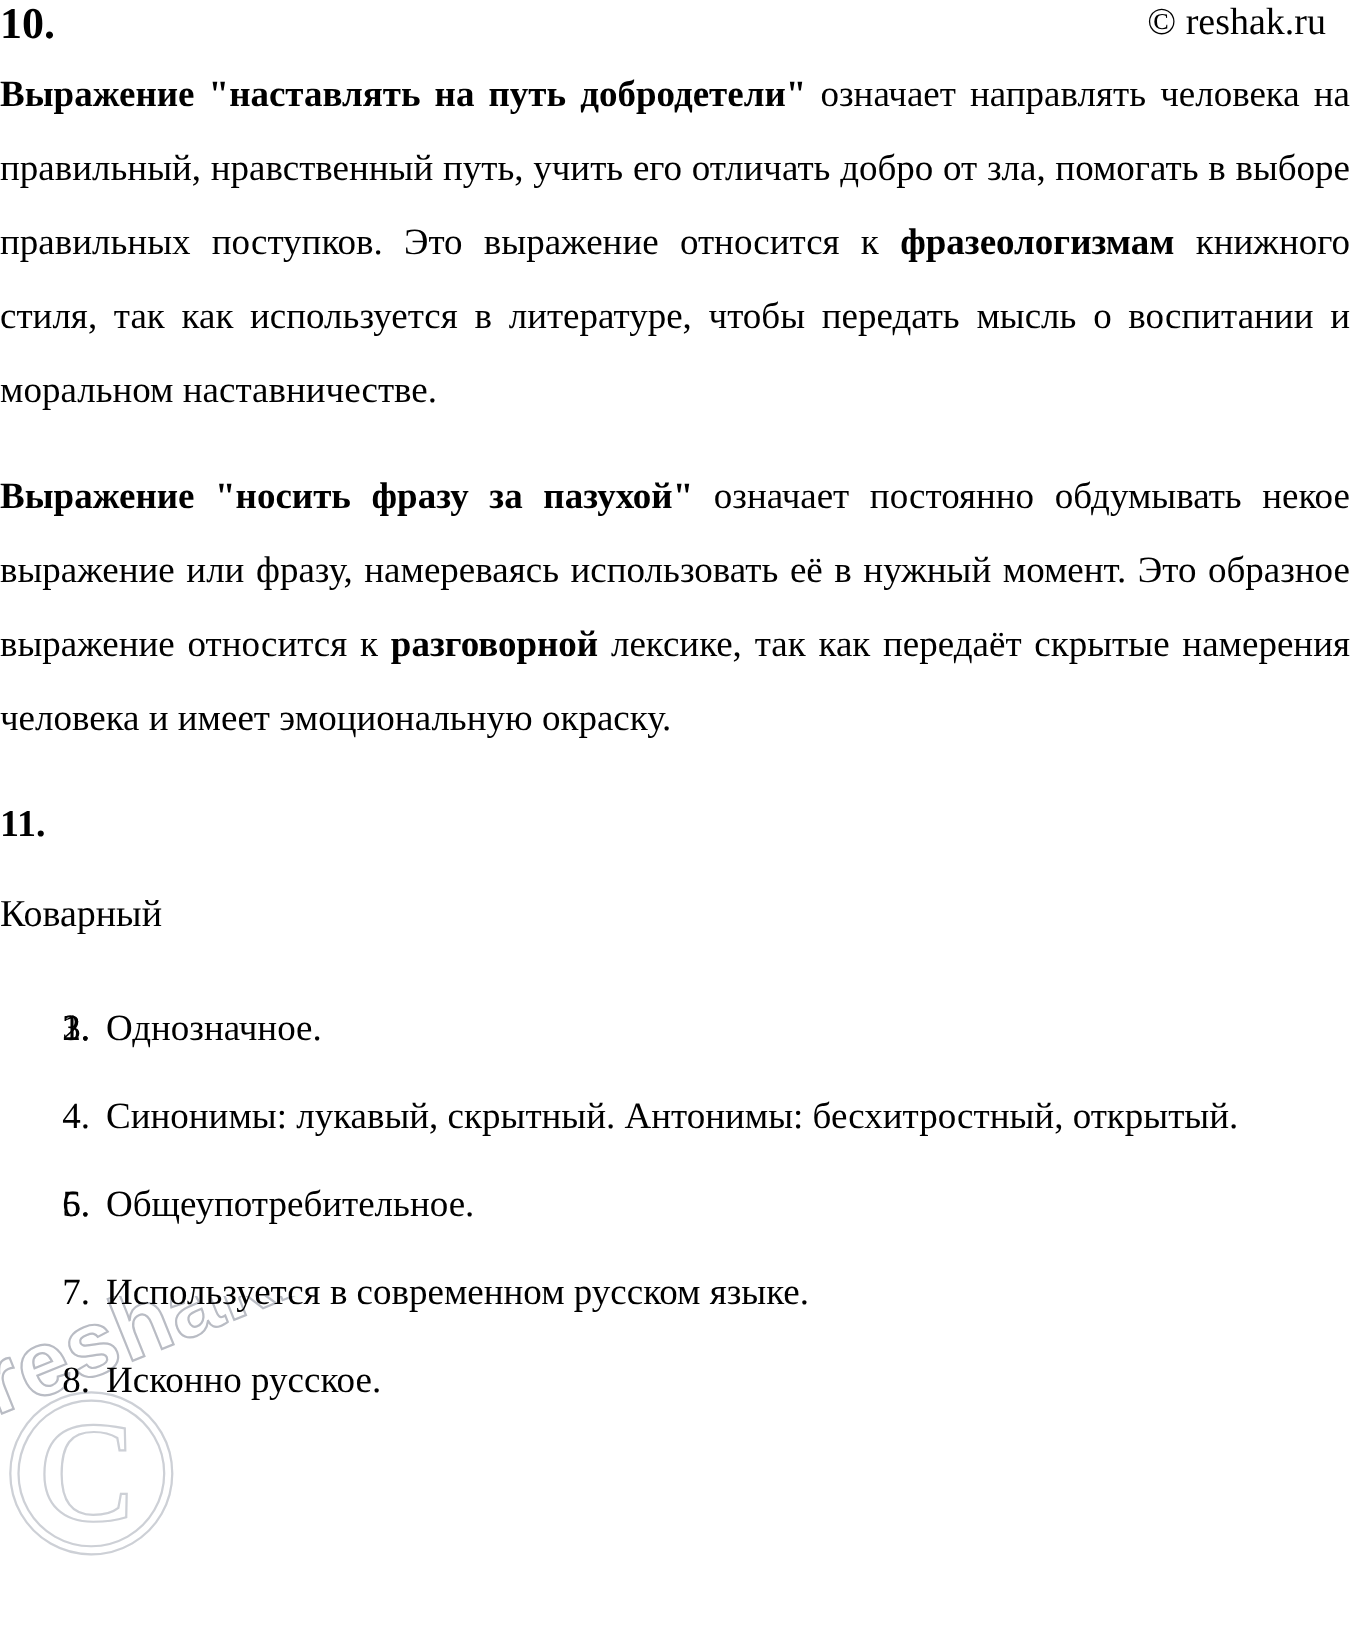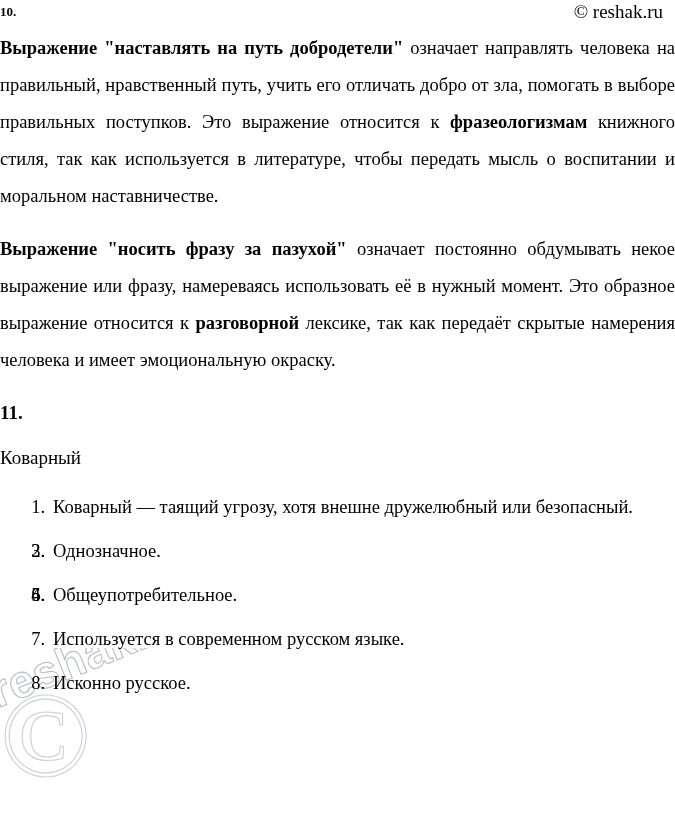--- a/index.html
+++ b/index.html
@@ -58,21 +58,21 @@
     left: 0;
     top: 0;
     width: 675px;
     height: 26px;
     z-index: 2;
   }
   .task-number {
     position: absolute;
     left: 0;
     top: 0;
-    font-size: 13px;
+    font-size: 22px;
     font-weight: 700;
     line-height: 24px;
     letter-spacing: 0px;
   }
   .site-credit {
     position: absolute;
     right: 12px;
     top: 0;
     font-size: 19px;
     line-height: 24px;
@@ -177,31 +177,31 @@
 
     <div class="spacer-kovarny"></div>
 
     <p class="section-word">Коварный</p>
 
     <div class="spacer-list"></div>
 
     <ol class="answers">
       <li>
         <span class="num">1.</span>
-        <span>Коварный — таящий угрозу, хотя внешне дружелюбный или безопасный.</span>
       </li>
       <li class="nojust">
         <span class="num">2.</span>
       </li>
       <li class="nojust">
         <span class="num">3.</span>
         <span>Однозначное.</span>
       </li>
       <li class="nojust">
         <span class="num">4.</span>
+        <span>Синонимы: лукавый, скрытный. Антонимы: бесхитростный, открытый.</span>
       </li>
       <li class="nojust">
         <span class="num">5.</span>
       </li>
       <li class="nojust">
         <span class="num">6.</span>
         <span>Общеупотребительное.</span>
       </li>
       <li class="nojust">
         <span class="num">7.</span>

